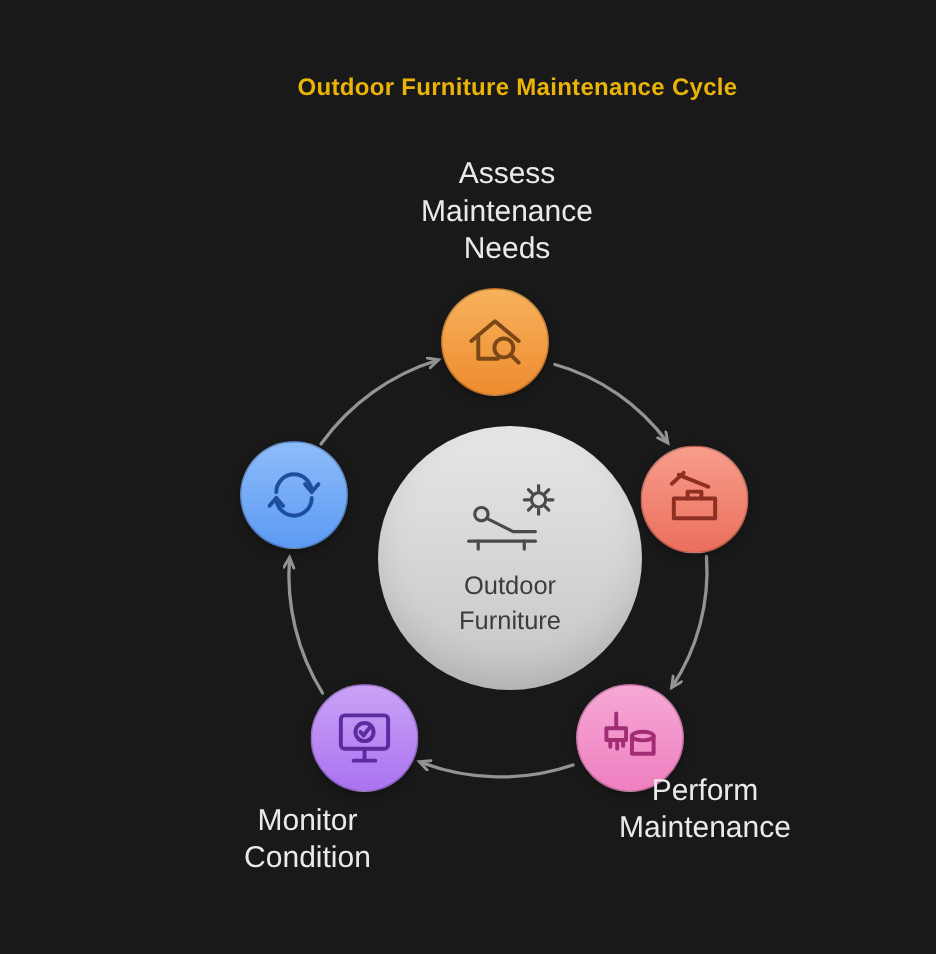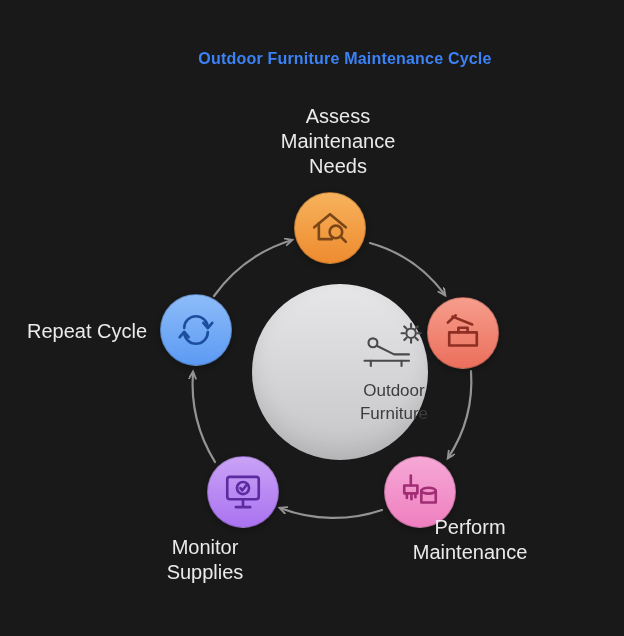--- a/index.html
+++ b/index.html
@@ -7,36 +7,36 @@
     width: 624px; height: 636px;
     background: #191919;
     font-family: "Liberation Sans", sans-serif;
     overflow: hidden;
   }
   .stage { position: relative; width: 624px; height: 636px; }
 
   .title {
     position: absolute; left: 66px; top: 50px; width: 558px;
     text-align: center;
-    color: #3b82f6; font-size: 16px; font-weight: 700;
+    color: #eab308; font-size: 16px; font-weight: 700;
     letter-spacing: 0.2px;
   }
 
   .arrow-layer {
     position: absolute; left: 0; top: 0; width: 624px; height: 636px;
     pointer-events: none;
   }
   .arrow-layer path.arc {
     fill: none; stroke: #949494; stroke-width: 2.2; stroke-linecap: round;
   }
 
   .center-node {
     position: absolute; left: 252px; top: 284px;
     width: 176px; height: 176px; border-radius: 50%;
-    display: flex; flex-direction: column; align-items: flex-end; justify-content: center;
+    display: flex; flex-direction: column; align-items: center; justify-content: center;
     box-shadow: inset 0 -10px 22px rgba(0,0,0,0.10);
   }
   .center-label {
     margin-top: 4px;
     text-align: center; color: #3d3d3d;
     font-size: 17px; line-height: 23px; font-weight: 500;
     white-space: pre-line;
   }
 
   .node {
@@ -155,27 +155,26 @@
       <g class="icon-g" stroke="#5b2ba0">
         <rect x="-12" y="-11.5" width="24" height="17" rx="2"></rect>
         <path d="M 0 5.5 L 0 11"></path>
         <path d="M -5.5 11.5 L 5.5 11.5"></path>
         <circle cx="0" cy="-3" r="4.6"></circle>
         <path d="M -2 -3 L -0.5 -1.3 L 2.4 -5"></path>
       </g>
     </svg>
   </div>
   <div class="node-label label-monitor">Monitor
-Supplies</div>
+Condition</div>
 
   <div class="node node-repeat" style="background: linear-gradient(rgb(141, 188, 249) 0%, rgb(92, 154, 243) 100%);">
     <svg width="42" height="42" viewBox="-16 -16 32 32">
       <g class="icon-g" stroke="#1d4e9e">
         <path d="M -9 -1.5 A 9 9 0 0 1 9 -1.5"></path>
         <path d="M 5.6 -5.5 L 9 -1.5 L 12.4 -5.5"></path>
         <path d="M 9 1.5 A 9 9 0 0 1 -9 1.5"></path>
         <path d="M -12.4 5.5 L -9 1.5 L -5.6 5.5"></path>
       </g>
     </svg>
   </div>
-  <div class="node-label label-repeat">Repeat Cycle</div>
 
 </div>
 
 </body></html>

